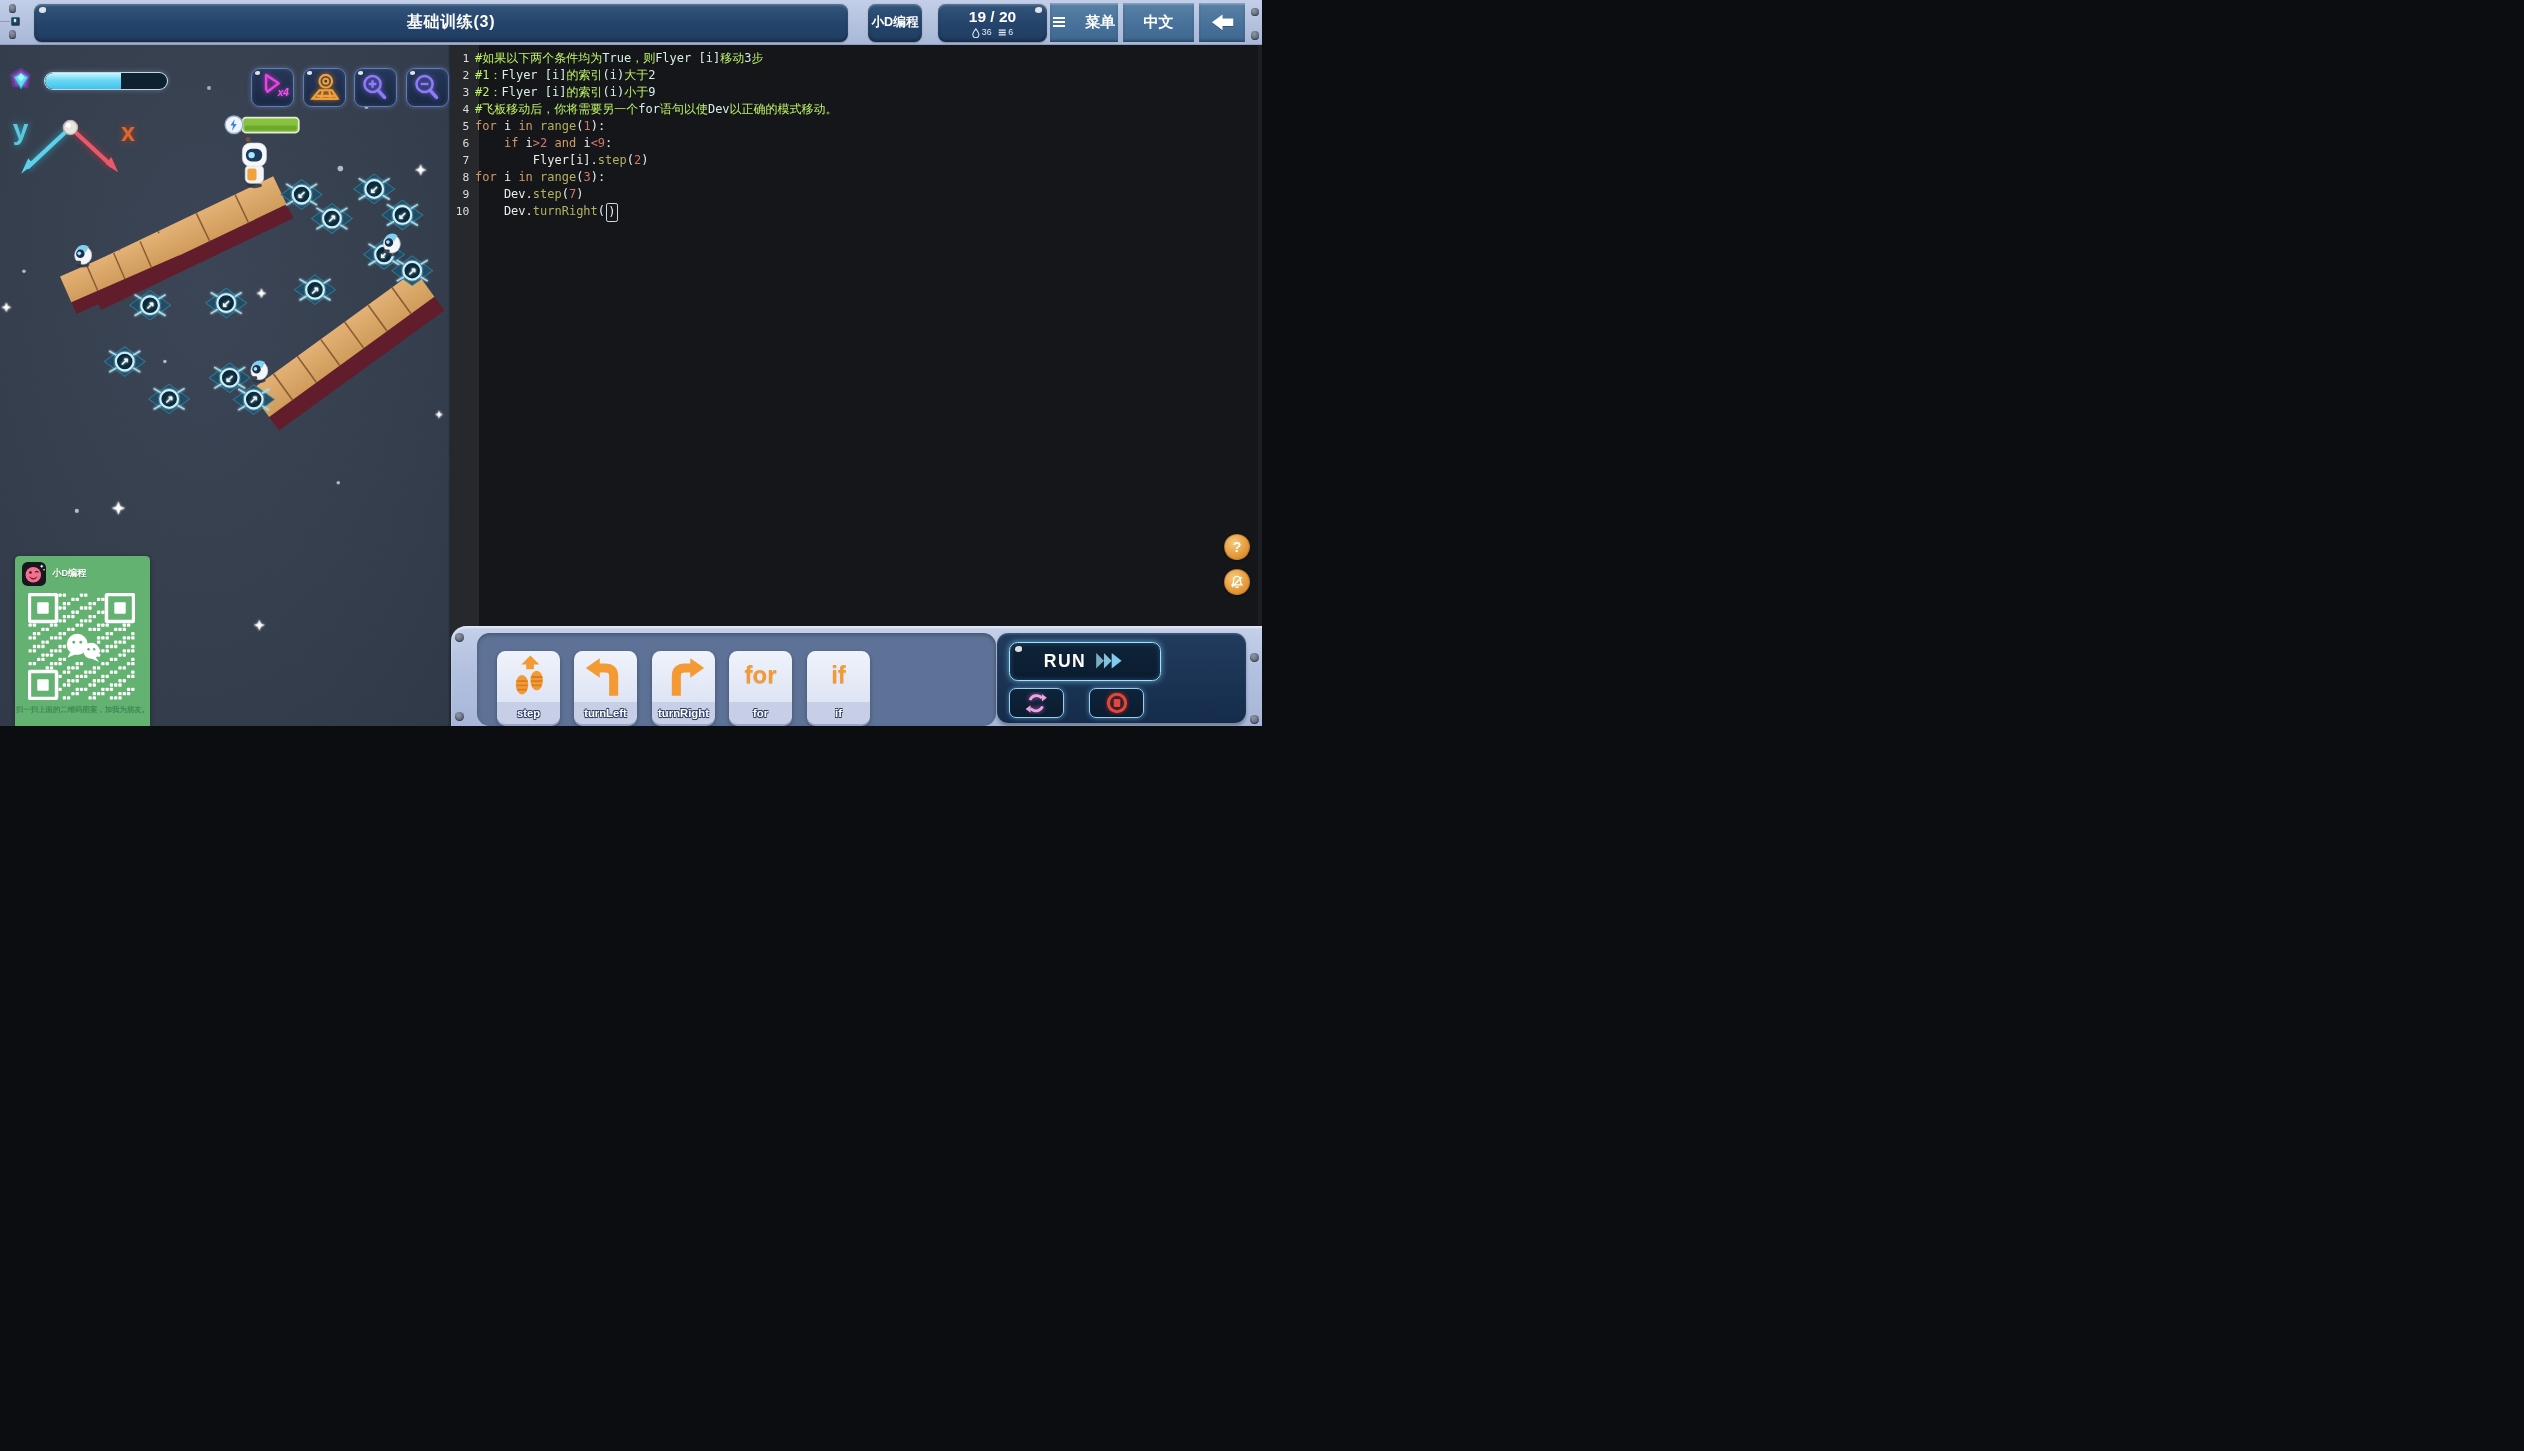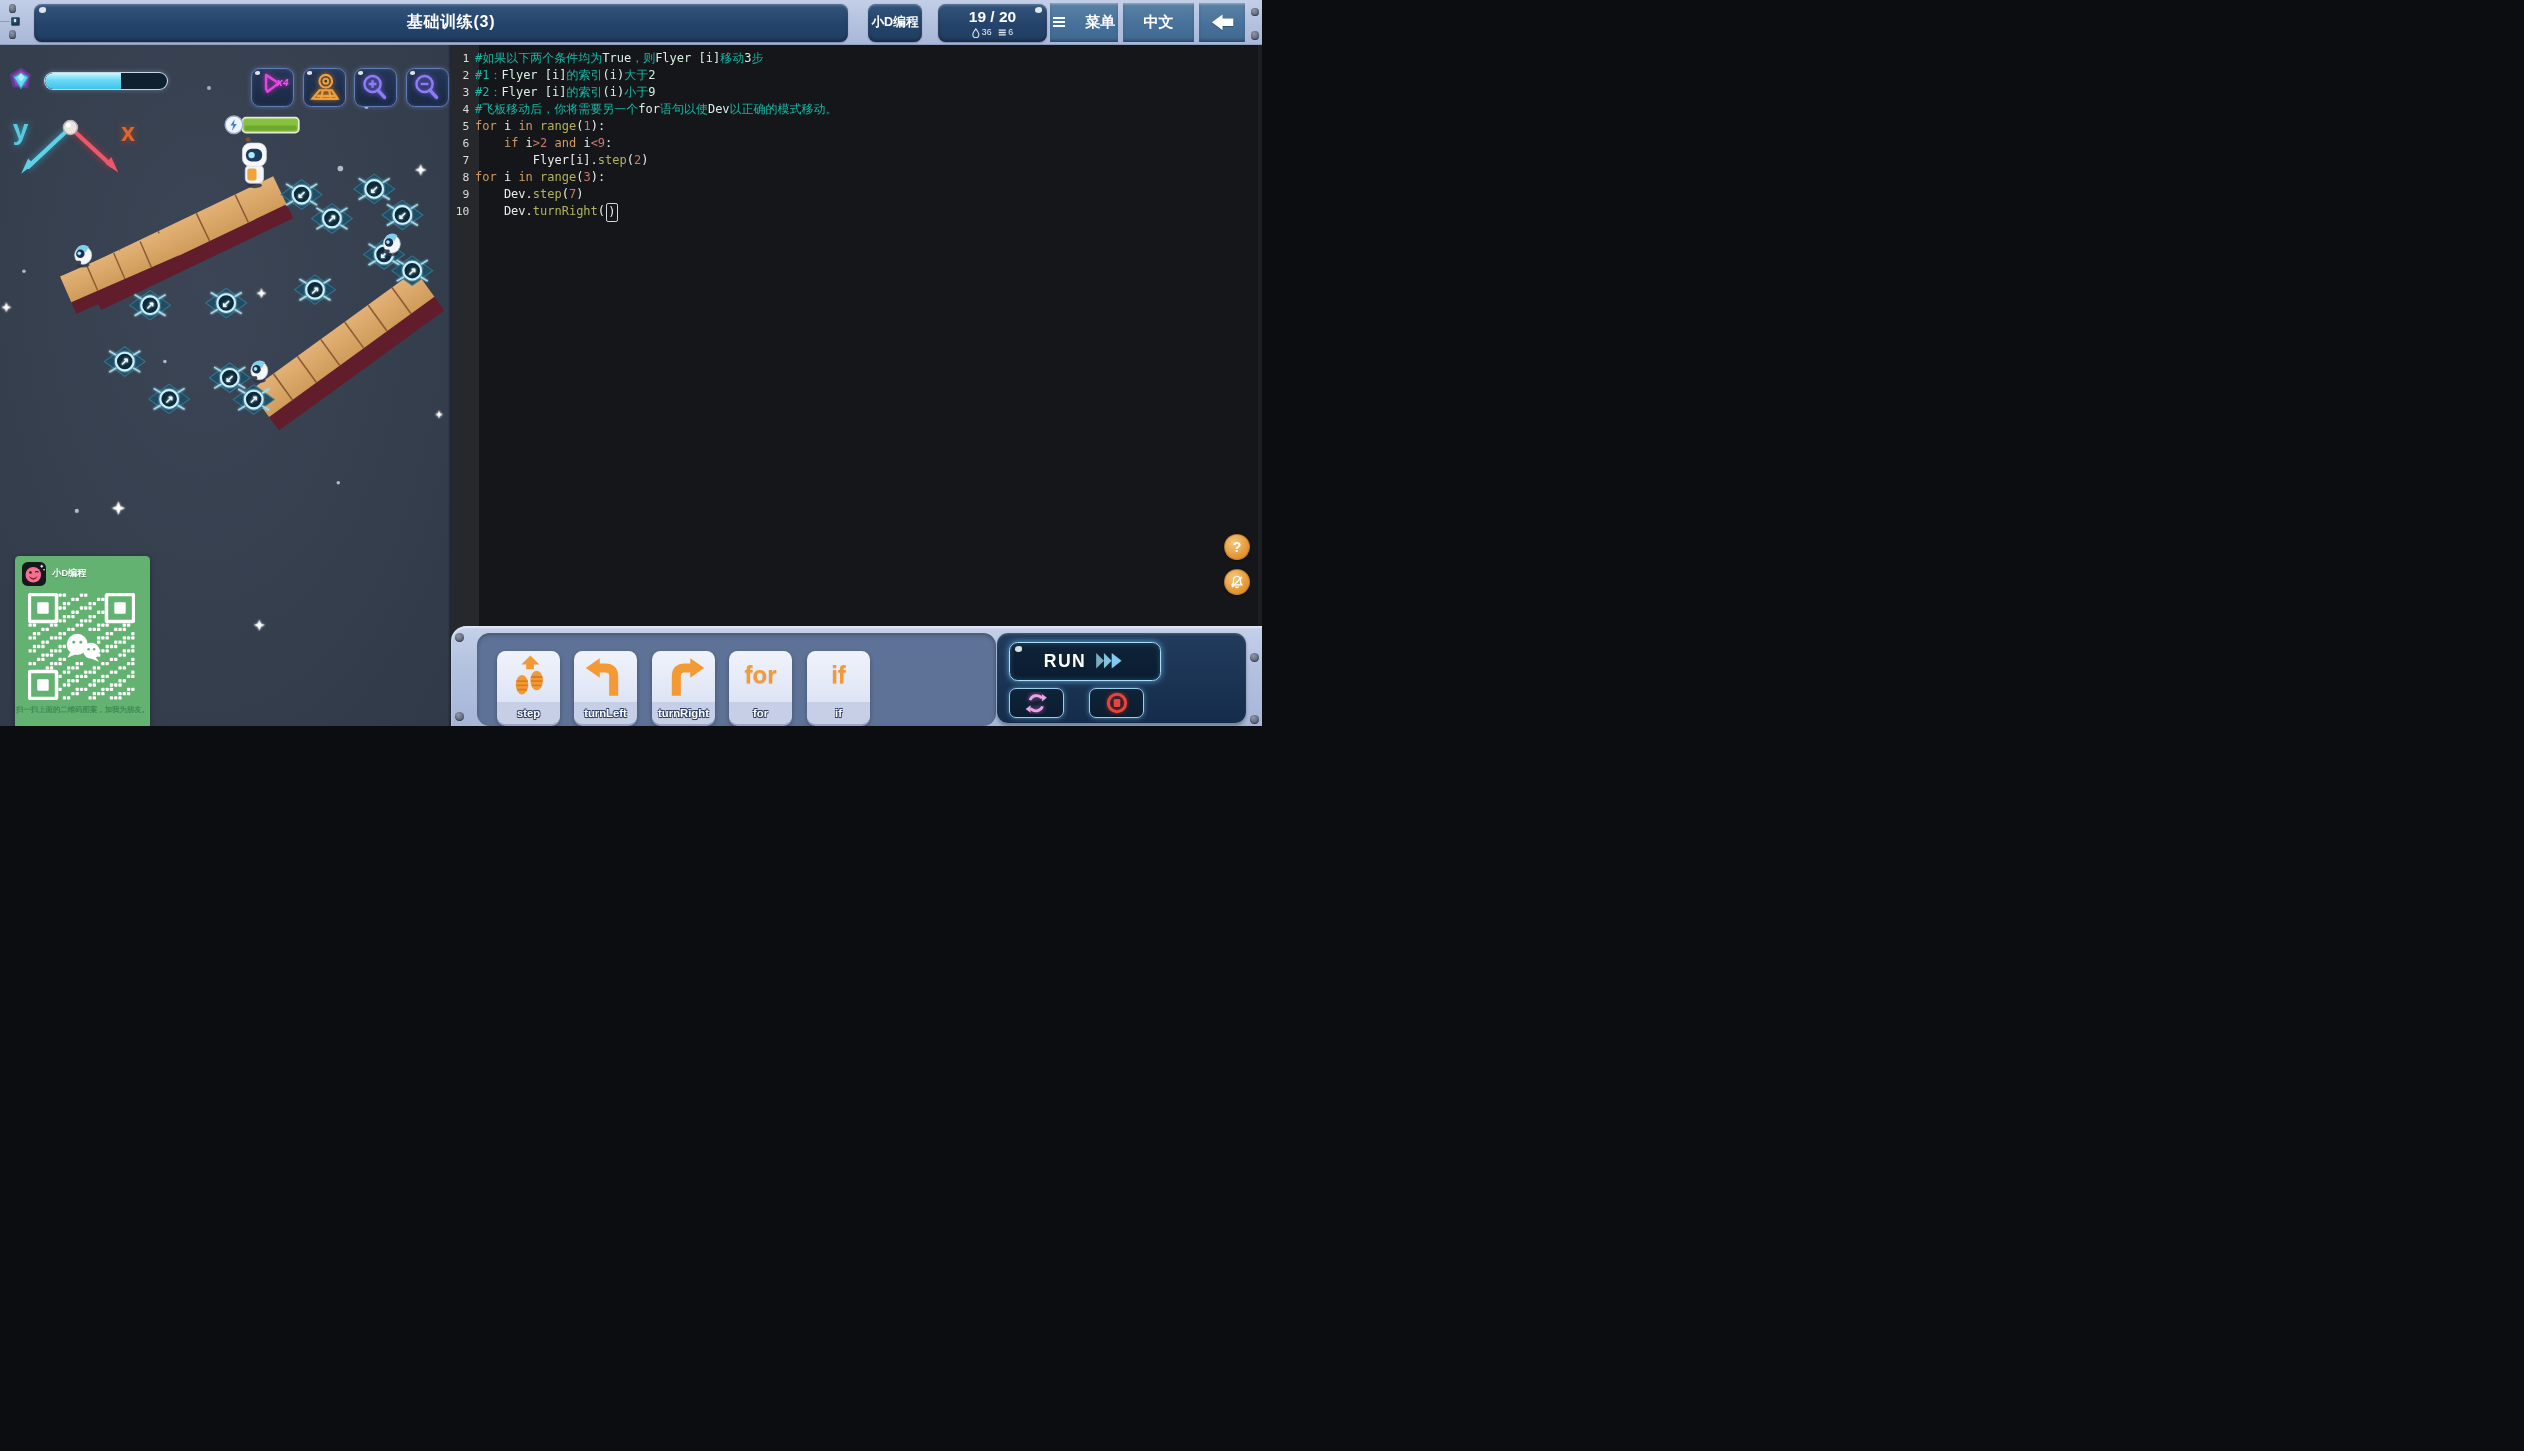--- a/index.html
+++ b/index.html
@@ -52,22 +52,22 @@
         box-shadow:0 0 5.6px rgba(160,220,255,.35);}
   .hud-progress-fill{height:100%;border-radius:7.7px 0 0 7.7px;
         background:linear-gradient(#c9f6ff,#69d9f5 45%,#41c2ec);}
   .hud-dot{position:absolute;left:207px;top:41px;width:4.2px;height:4.2px;border-radius:50%;background:#b9c0ca;opacity:.85;}
   .hud-gem{position:absolute;left:7px;top:21px;}
   .hud-btn{position:absolute;top:22.5px;width:43px;height:39px;border-radius:8.5px;
         background:linear-gradient(#24355а,#1b2a46);
         background:linear-gradient(#253757,#1a2943);
         border:1.4px solid #647cb4;box-shadow:0 0 5px rgba(120,150,220,.45),inset 0 0 4.2px rgba(90,120,190,.35);}
   .hud-btn .glint{left:2.8px;top:2.1px;width:5.6px;height:4.2px;}
-  .speed-label{position:absolute;right:4.2px;bottom:17px;font-size:10px;font-weight:700;font-style:italic;
-        color:#f056ea;text-shadow:0 0 4.2px #d33bd0;font-family:Liberation Mono, monospace;}
+  .speed-label{position:absolute;right:4.2px;bottom:8px;font-size:10px;font-weight:700;font-style:italic;
+        color:#f056ea;text-shadow:0 0 4.2px #d33bd0;}
   .axis{position:absolute;left:0;top:54px;}
 
   
   .qr-card{position:absolute;left:15px;top:511px;width:135px;height:183px;background:#63b271;
         border-radius:4.2px;box-shadow:0 1.4px 5.6px rgba(0,0,0,.35);}
   .qr-head{position:absolute;left:7px;top:5.6px;display:flex;align-items:center;gap:6.3px;}
   .qr-avatar{width:24px;height:24px;border-radius:5.6px;background:#17171d;position:relative;overflow:hidden;}
   .qr-title{color:#fff;font-size:9.2px;font-weight:700;text-shadow:0 0.7px 0.7px rgba(0,0,0,.25);}
   .qr-code{position:absolute;left:13.4px;top:37px;width:107px;height:107px;}
   .qr-caption{position:absolute;left:0;top:149px;width:100%;text-align:center;
@@ -76,21 +76,21 @@
   
   .code-panel{position:absolute;left:451px;top:45px;width:812px;height:681px;background:#141619;}
   .gutter{position:absolute;left:0;top:0;width:28px;height:100%;background:#26282b;}
   .code-scroll{position:absolute;right:0;top:0;width:5px;height:100%;background:#1c1f22;}
   .code-lines{position:absolute;left:0;top:5px;width:100%;
         font-family:"DejaVu Sans Mono",monospace;font-size:12px;line-height:17px;}
   .code-line{display:flex;white-space:pre;}
   .ln{width:24px;flex:0 0 24px;text-align:right;color:#dcdcdc;padding-right:5.6px;
       font-size:11.3px;}
   .tk-k{color:#d19a66}.tk-f{color:#b3b35f}.tk-n{color:#d4776b}.tk-p{color:#edebe7}
-  .tk-c{color:#14b8a6}.tk-l{color:#d9efe5}
+  .tk-c{color:#bef264}.tk-l{color:#d9efe5}
   .tk-cur{color:#edebe7;border:1.1px solid #d4d9df;border-radius:2.1px;padding:0 1.4px;margin-left:0.7px;}
 
   .round-btn{position:absolute;width:26px;height:26px;border-radius:50%;
         background:radial-gradient(circle at 38% 32%,#f6c87e,#e59a38 60%,#cf7f26);
         border:1.4px solid rgba(120,70,20,.35);display:flex;align-items:center;justify-content:center;
         color:#fff;font-weight:700;font-size:14px;box-shadow:0 0.7px 2.1px rgba(0,0,0,.5);}
   .btn-help{left:773px;top:489px;}
   .btn-sound{left:773px;top:524px;}
 
   

